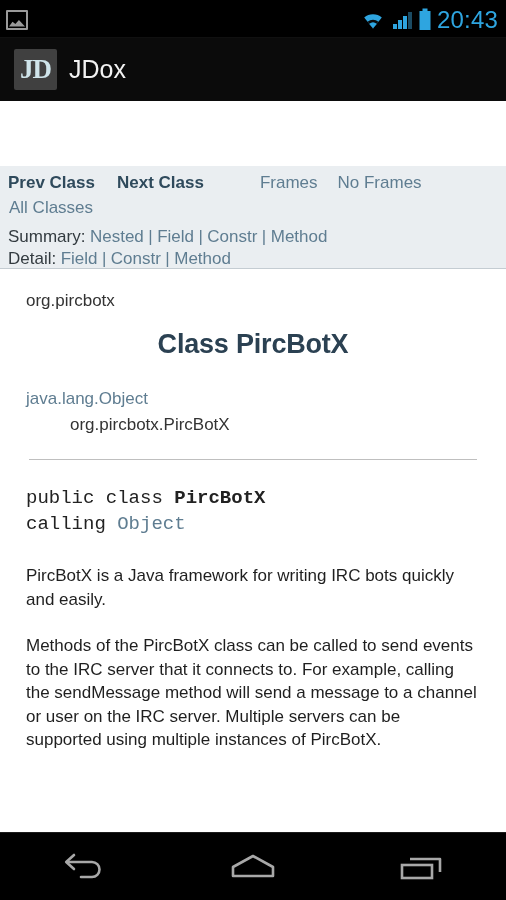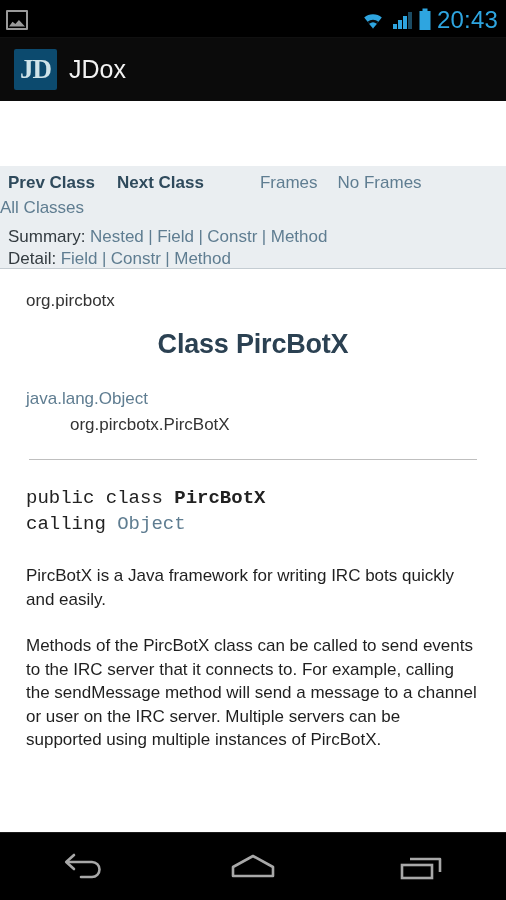--- a/index.html
+++ b/index.html
@@ -31,21 +31,21 @@
   }
   .status-right { display:flex; align-items:center; gap:5px; }
   .clock { color:#2ea5e0; font-size:24px; letter-spacing:0.2px; font-weight:400; }
 
   
   .appbar {
     position:absolute; top:38px; left:0; width:506px; height:63px;
     background:#0b0b0b; display:flex; align-items:center; padding-left:14px; gap:12px;
   }
   .applogo {
-    width:43px; height:41px; background:#0c4a6e; border-radius:2px;
+    width:43px; height:41px; background:#404040; border-radius:2px;
     display:flex; align-items:center; justify-content:center;
     color:#cfe4ea; font-family:"Liberation Serif", serif; font-weight:700;
     font-size:27px; letter-spacing:-1px; line-height:1;
   }
   .apptitle { color:#f2f2f2; font-size:25px; font-weight:400; }
 
   
   .topnav {
     position:absolute; top:101px; left:0; width:506px; height:65px;
     background:linear-gradient(to bottom,#7ba0b5 0%, #6b93ab 18%, #52788f 62%, #4a7187 100%);
@@ -77,21 +77,21 @@
     position:absolute; top:166px; left:0; width:506px; height:103px;
     background:#eaeef1;
     border-bottom:1px solid #c4ccd2;
   }
   .subrow-a {
     display:flex; align-items:center; padding:7px 0 0 8px; white-space:nowrap;
   }
   .s-strong { color:#2f4a5c; font-size:17px; font-weight:700; }
   .s-link   { color:#5f7d91; font-size:17px; }
   .gap-1 { width:22px; } .gap-2 { width:56px; } .gap-3 { width:20px; }
-  .subrow-b { padding:5px 0 0 0; }
+  .subrow-b { padding:5px 0 0 9px; }
   .subrow-c { padding:8px 0 0 8px; line-height:1.32; }
   .s-label { color:#333b40; font-size:17px;text-align:right; }
   .s-sep   { color:#5f7d91; font-size:17px; }
 
   
   .content {
     position:absolute; top:269px; left:0; width:506px; height:563px;
     background:#ffffff; overflow:hidden; padding:22px 26px 0 26px;border-radius:12px;
   }
   .pkgname { color:#333333; font-size:17px; }

